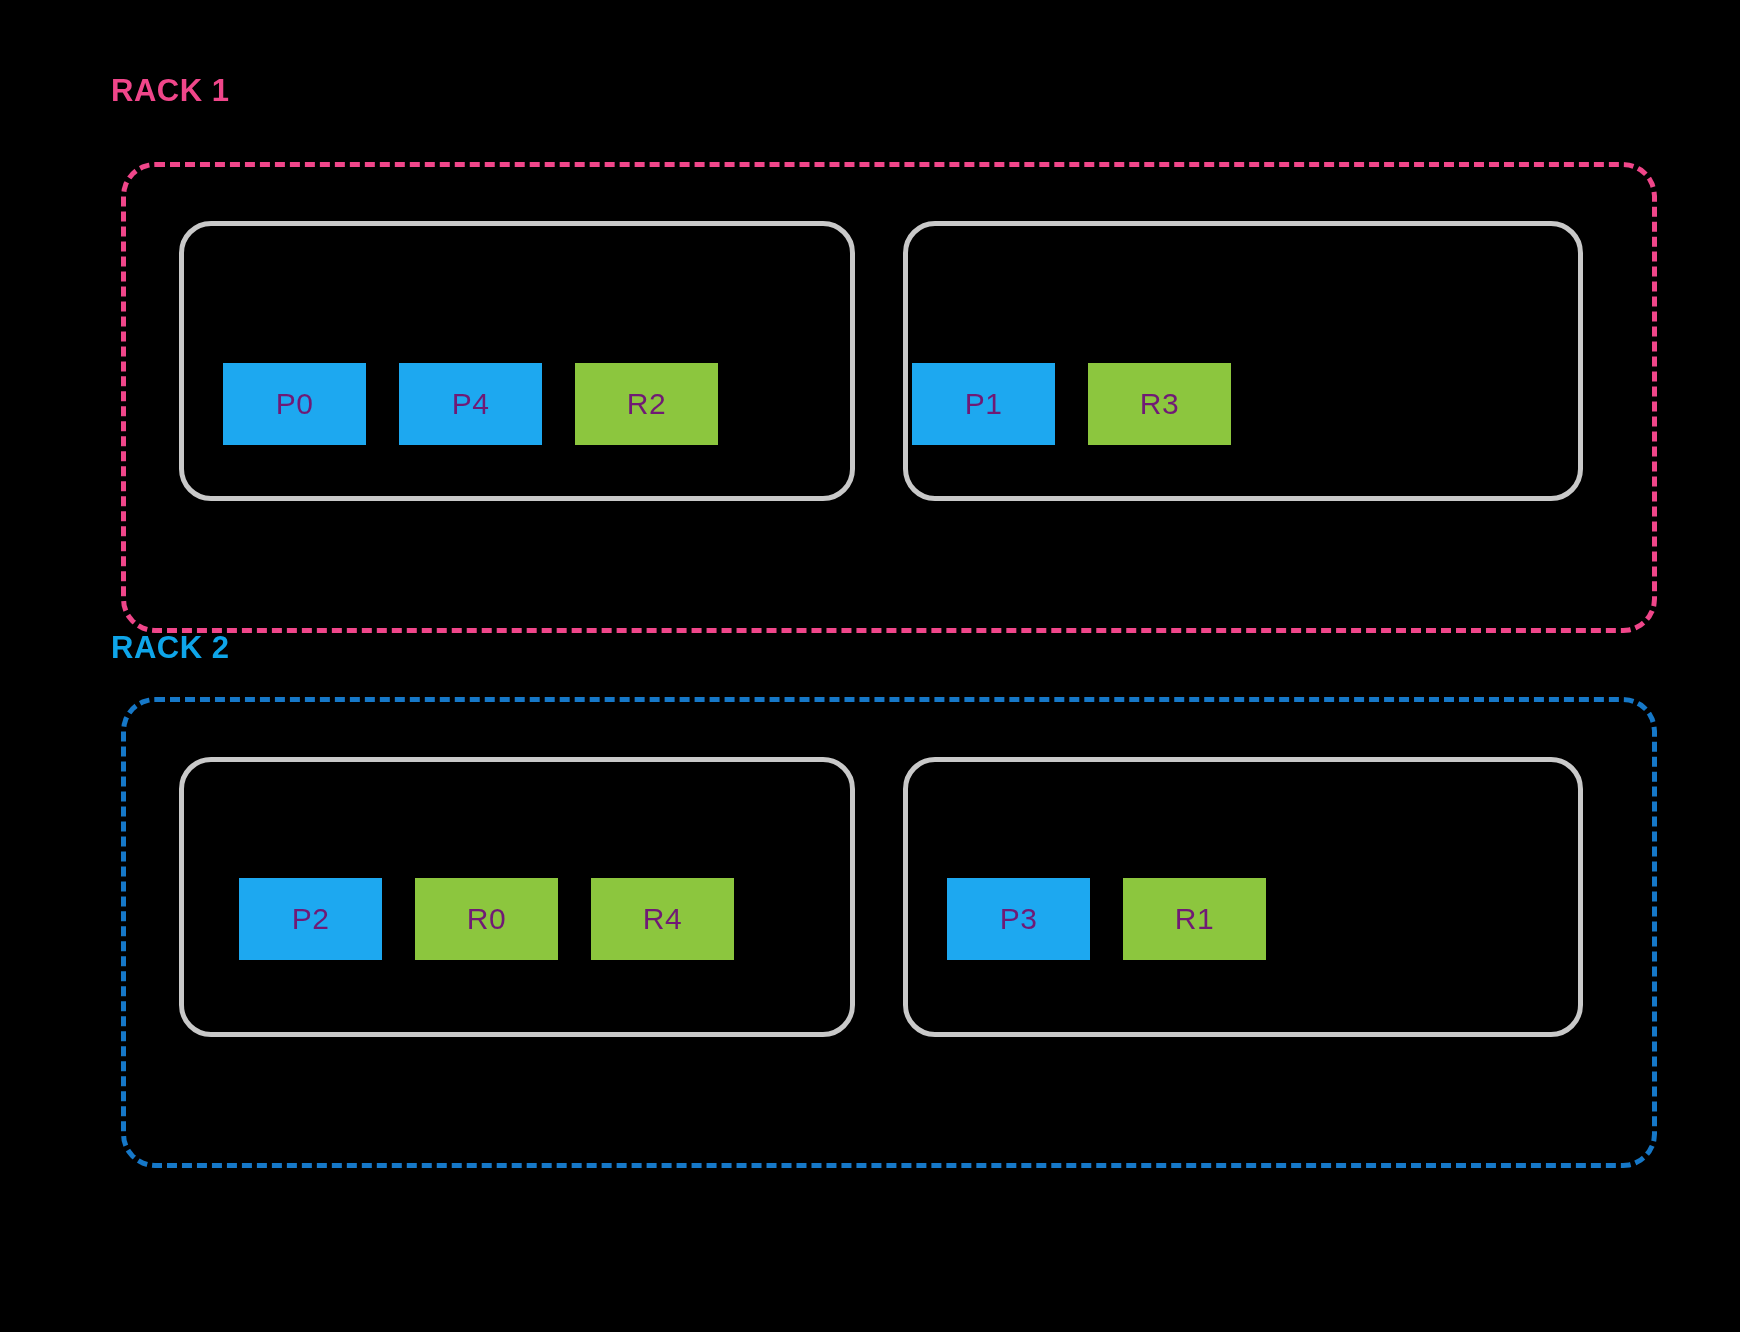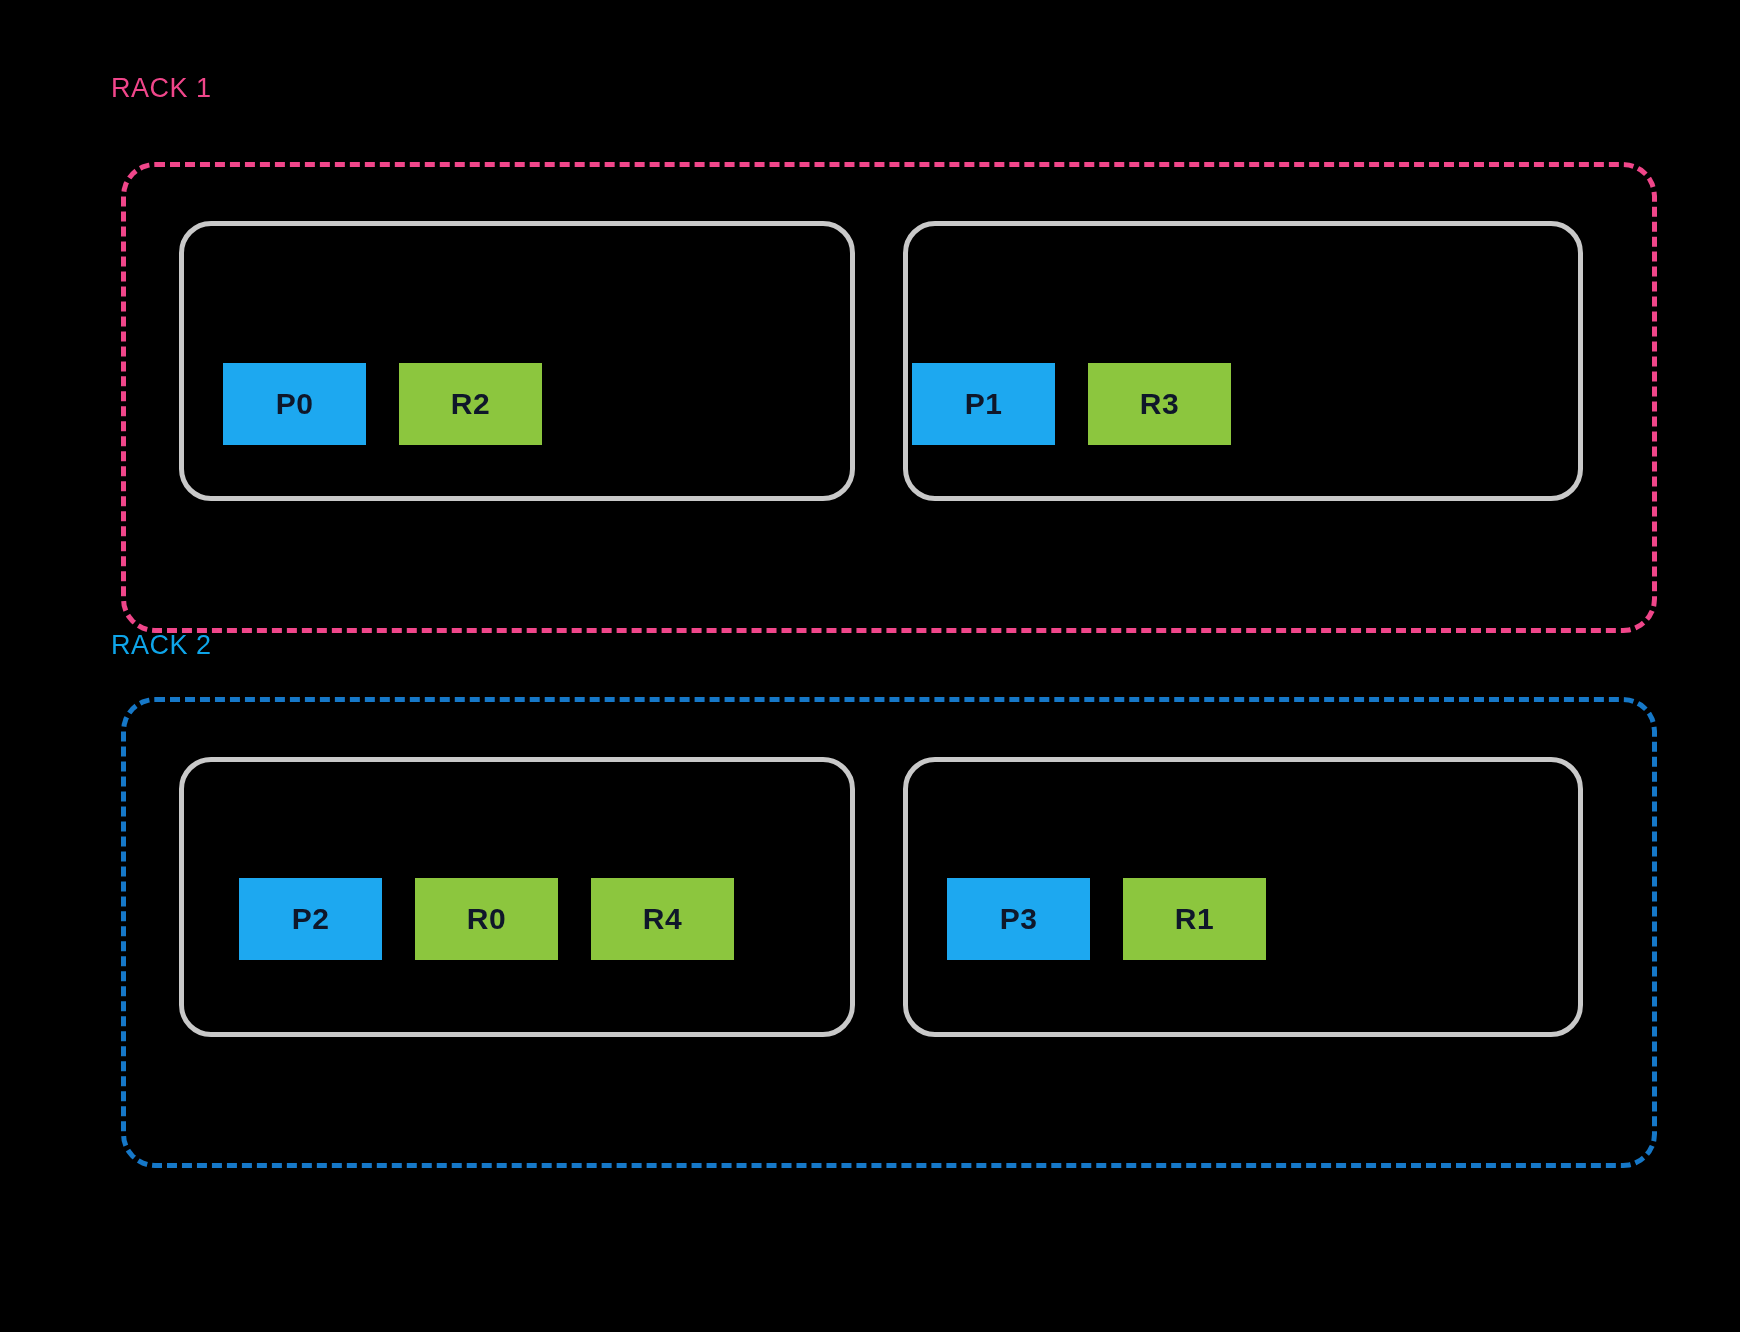--- a/index.html
+++ b/index.html
@@ -13,22 +13,22 @@
   }
   #canvas {
     position: relative;
     width: 1740px;
     height: 1332px;
     background: #000000;
     overflow: hidden;
   }
   .rack-label {
     position: absolute;
-    font-size: 27px;
-    font-weight: 400;
+    font-size: 31px;
+    font-weight: 700;
     letter-spacing: 0.5px;
     white-space: nowrap;
     line-height: 1;
   }
   .rack-border {
     position: absolute;
     box-sizing: border-box;
     border-style: dashed;
     border-width: 5px;
     border-radius: 34px;
@@ -56,38 +56,39 @@
   }
 
   
   .chip {
     width: 143px;
     height: 82px;
     display: flex;
     align-items: center;
     justify-content: center;
     font-size: 30px;
-    font-weight: 700;
-    color: #0f172a;
+    font-weight: 400;
+    color: #701a75;
     letter-spacing: 0.5px;
     line-height: 1;
     flex: 0 0 auto;
   }
   .chip.primary  { background: #1da8f0; }
   .chip.replica  { background: #8cc63e; }
 </style>
 </head>
 <body>
 
 <div id="canvas">
     <div class="rack-label" style="left: 111px; top: 75px; color: rgb(240, 70, 138);">RACK 1</div>
     <div class="rack-border" style="left: 121px; top: 162px; width: 1536px; height: 471px; border-color: rgb(240, 70, 138);"></div>
     <div class="node" style="left: 179px; top: 221px; width: 676px; height: 280px;"></div>
     <div class="node-chips" style="left: 179px; top: 363px; width: 676px;">
       <div class="chip primary">P0</div>
+      <div class="chip primary">P4</div>
       <div class="chip replica">R2</div>
     </div>
     <div class="node" style="left: 903px; top: 221px; width: 680px; height: 280px;"></div>
     <div class="node-chips" style="left: 868px; top: 363px; width: 680px;">
       <div class="chip primary">P1</div>
       <div class="chip replica">R3</div>
     </div>
     <div class="rack-label" style="left: 111px; top: 632px; color: #0ea5e9;">RACK 2</div>
     <div class="rack-border" style="left: 121px; top: 697px; width: 1536px; height: 471px; border-color: rgb(22, 120, 200);"></div>
     <div class="node" style="left: 179px; top: 757px; width: 676px; height: 280px;"></div>

